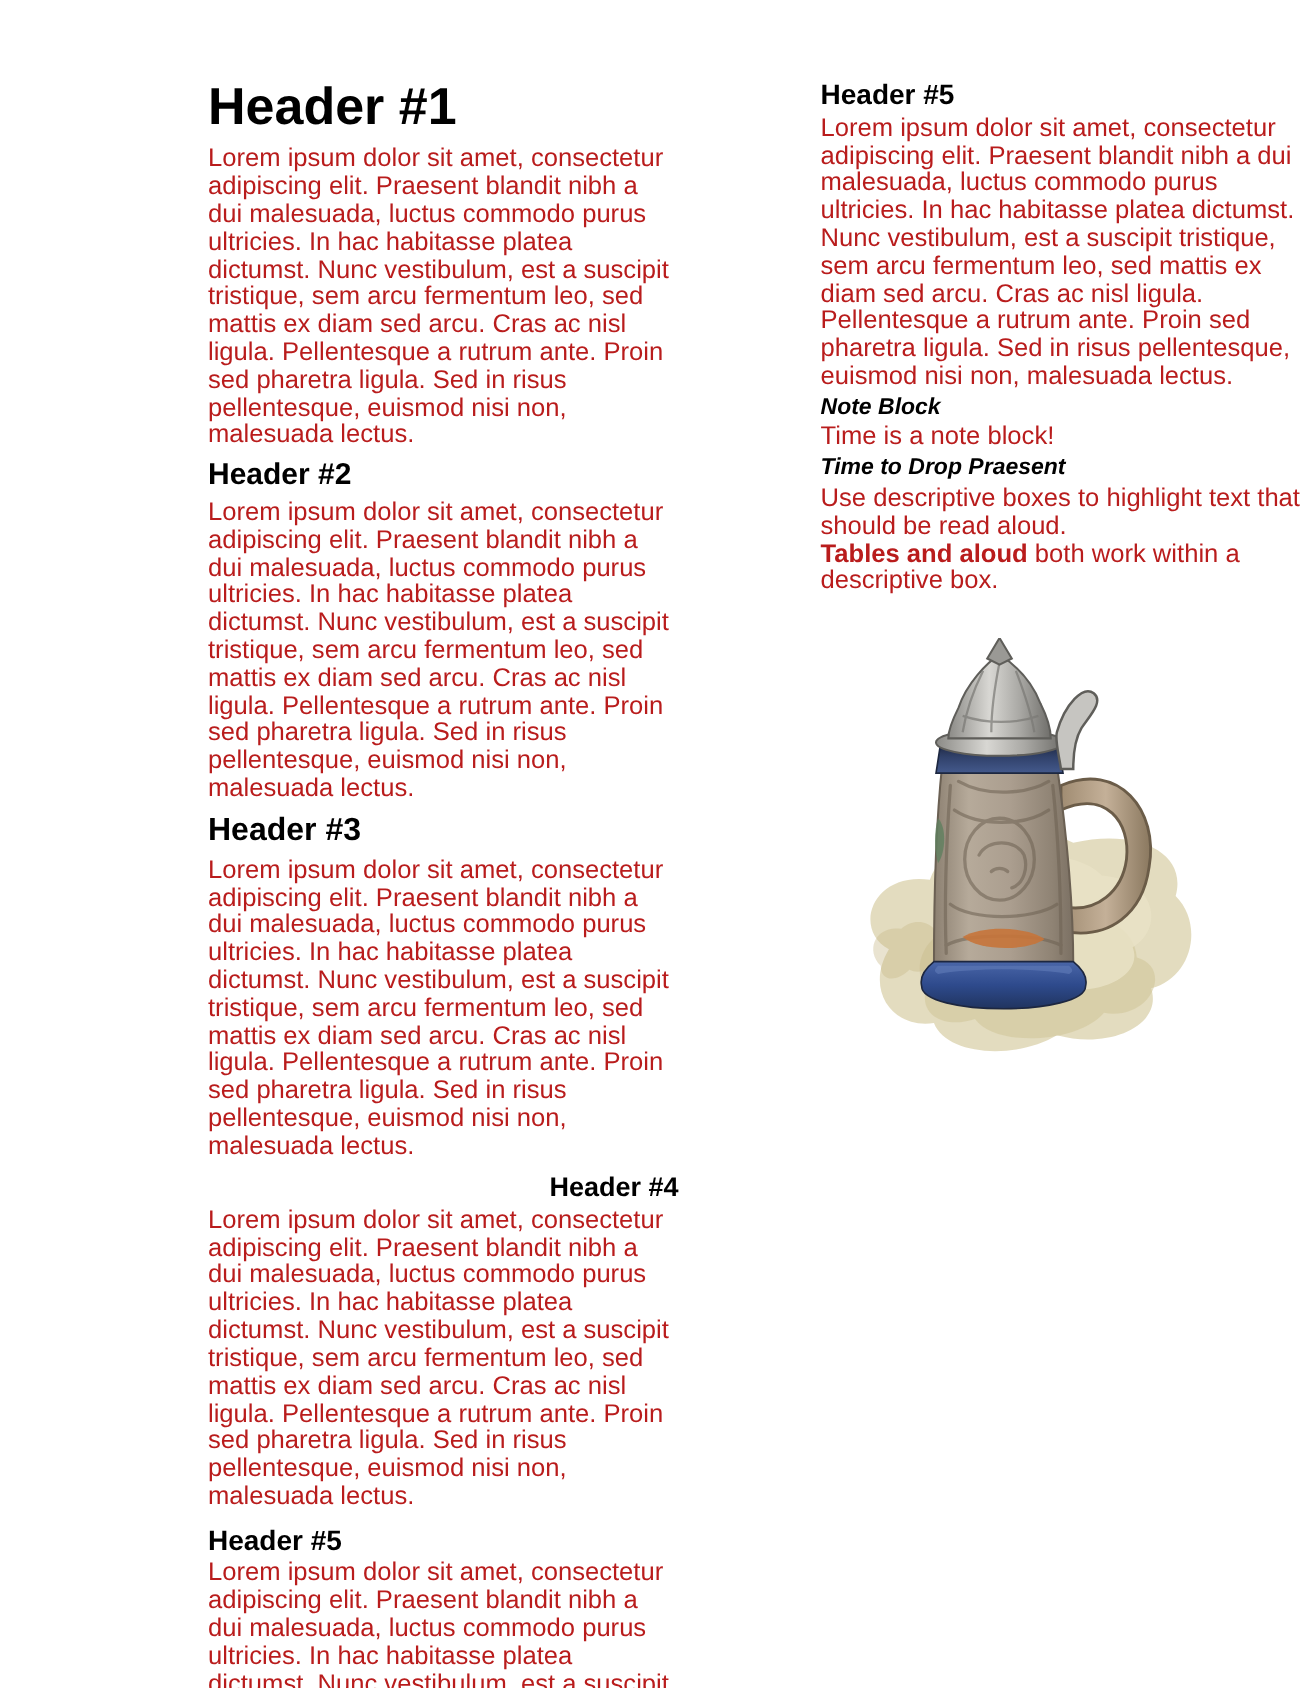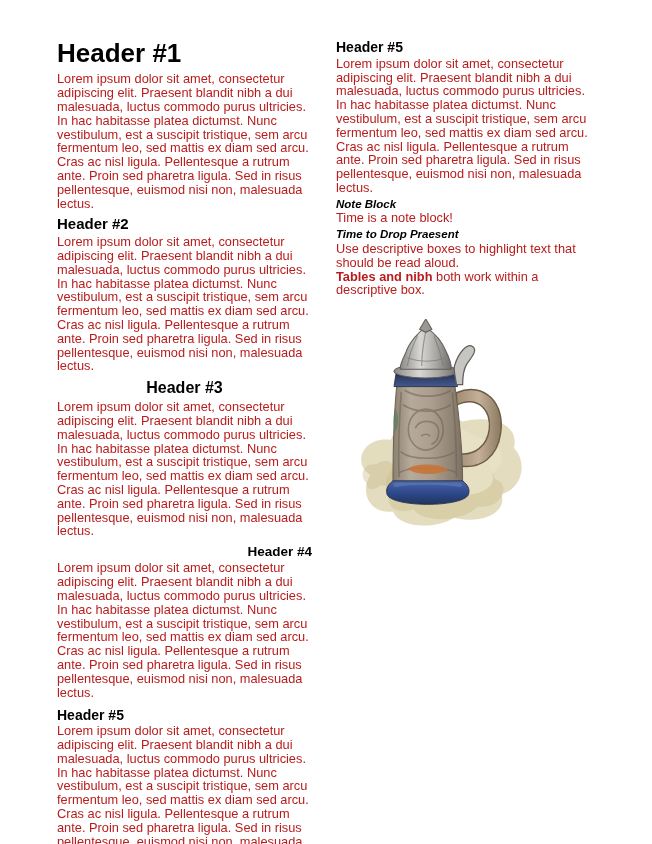--- a/index.html
+++ b/index.html
@@ -9,38 +9,38 @@
     height: 844px;
     background: #ffffff;
     box-sizing: border-box;
     padding: 40px 0 0 57px;
     display: flex;
     gap: 24px;
     font-family: "Liberation Sans", sans-serif;
     color: #1c1c1c;
     overflow: hidden;
   }
-  .col { box-sizing: border-box; }
+  .col { box-sizing: border-box; margin-left: 47px; }
   .col-left  { width: 255px; }
   .col-right { width: 262px; }
 
   .page p {
     margin: 0;
     font-size: 12.8px;
     line-height: 1.08;
     color: #b91c1c;
   }
   .page h1, .page h2, .page h3, .page h4, .page h5 {
     color: #000000;
     font-weight: 700;
     line-height: 1.05;
   }
   .page h1 { font-size: 26px;   margin: 0 0 5px 0; }
   .page h2 { font-size: 15px; margin: 6px 0 3px 0; }
-  .page h3 { font-size: 16px;   margin: 7px 0 3px 0; text-align: center; }
+  .page h3 { font-size: 16px;   margin: 7px 0 3px 0; }
   .page h4 { font-size: 13.5px; margin: 7px 0 2px 0; text-align: right; }
   .page h5 { font-size: 14px; margin: 8px 0 2px 0; }
   .col > :first-child { margin-top: 0; }
 
   .note-title {
     font-size: 11.5px;
     font-weight: 700;
     color: #000000;
     margin: 3px 0 1px 0;
     line-height: 1.1;
@@ -79,21 +79,21 @@
   <div class="col col-right">
     <h5>Header #5</h5>
     <p>Lorem ipsum dolor sit amet, consectetur adipiscing elit. Praesent blandit nibh a dui malesuada, luctus commodo purus ultricies. In hac habitasse platea dictumst. Nunc vestibulum, est a suscipit tristique, sem arcu fermentum leo, sed mattis ex diam sed arcu. Cras ac nisl ligula. Pellentesque a rutrum ante. Proin sed pharetra ligula. Sed in risus pellentesque, euismod nisi non, malesuada lectus.</p>
 
     <div class="note-title">Note Block</div>
     <p>Time is a note block!</p>
 
     <div class="note-title">Time to Drop Praesent</div>
     <p>Use descriptive boxes to highlight text that should be read aloud.</p>
 
-    <p><span class="bold-lead">Tables and nibh</span><span> both work within a descriptive box.</span></p>
+    <p><span class="bold-lead">Tables and aloud</span><span> both work within a descriptive box.</span></p>
 
     
     <svg class="illustration" viewBox="0 0 172 207" xmlns="http://www.w3.org/2000/svg">
       <defs>
         <linearGradient id="bodyGrad" x1="0" y1="0" x2="1" y2="0">
           <stop offset="0" stop-color="#8c8071"></stop>
           <stop offset="0.25" stop-color="#b6aa9a"></stop>
           <stop offset="0.55" stop-color="#ab9e8f"></stop>
           <stop offset="0.85" stop-color="#8f8374"></stop>
           <stop offset="1" stop-color="#7b7063"></stop>

